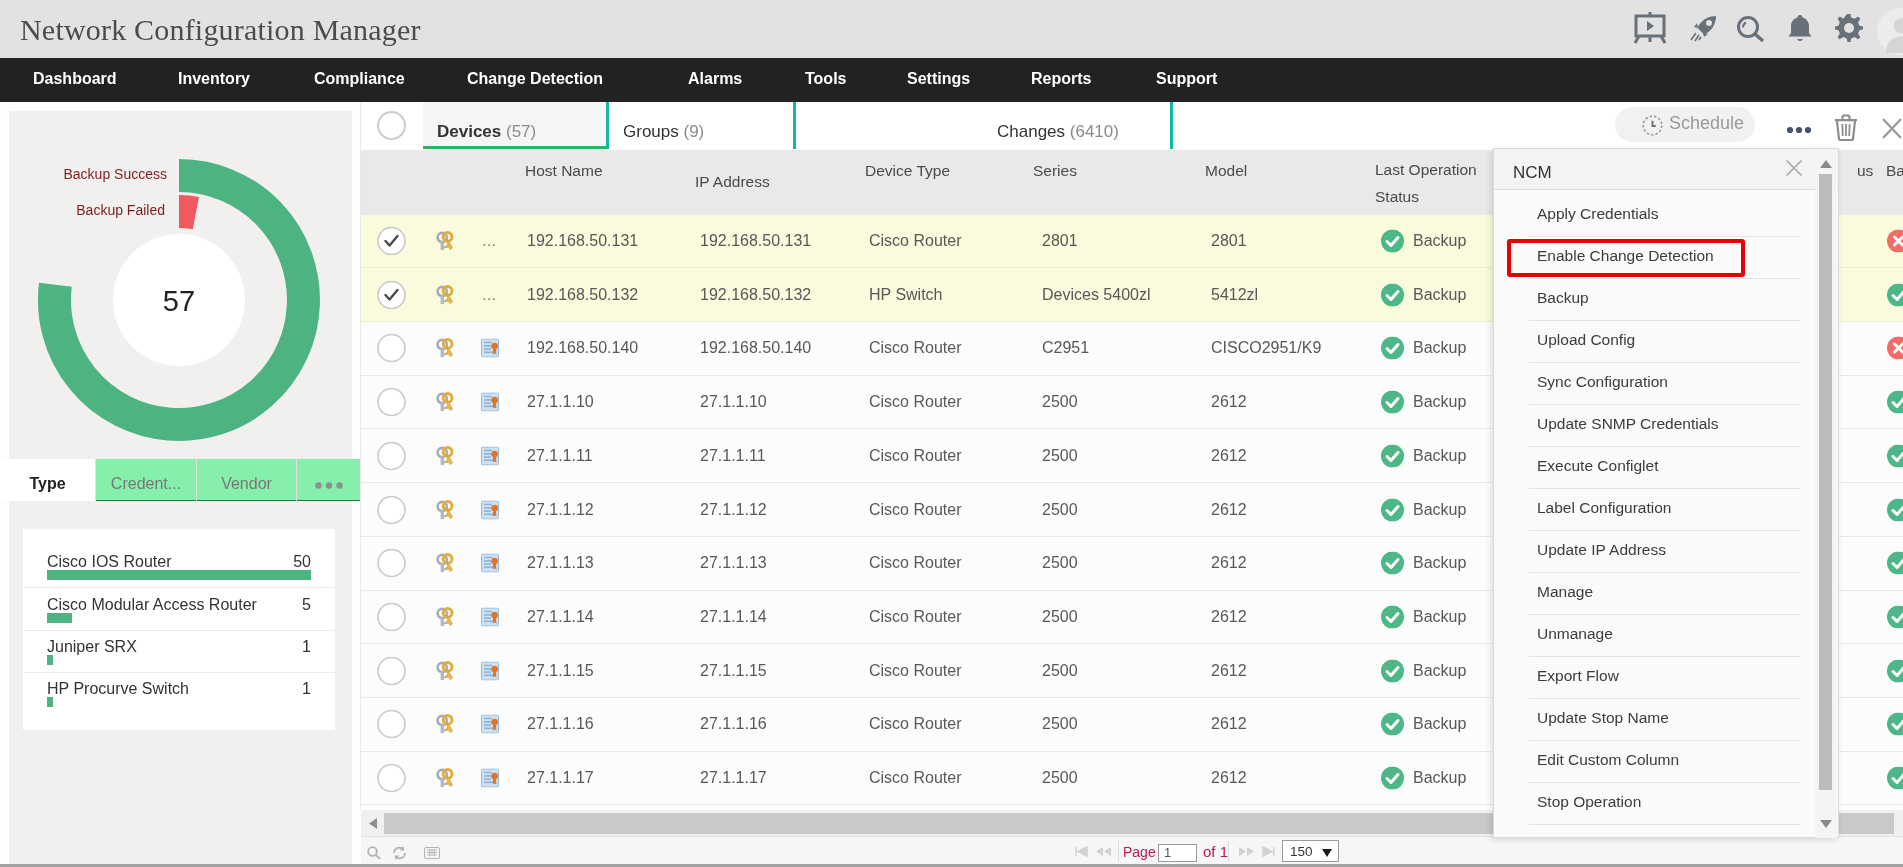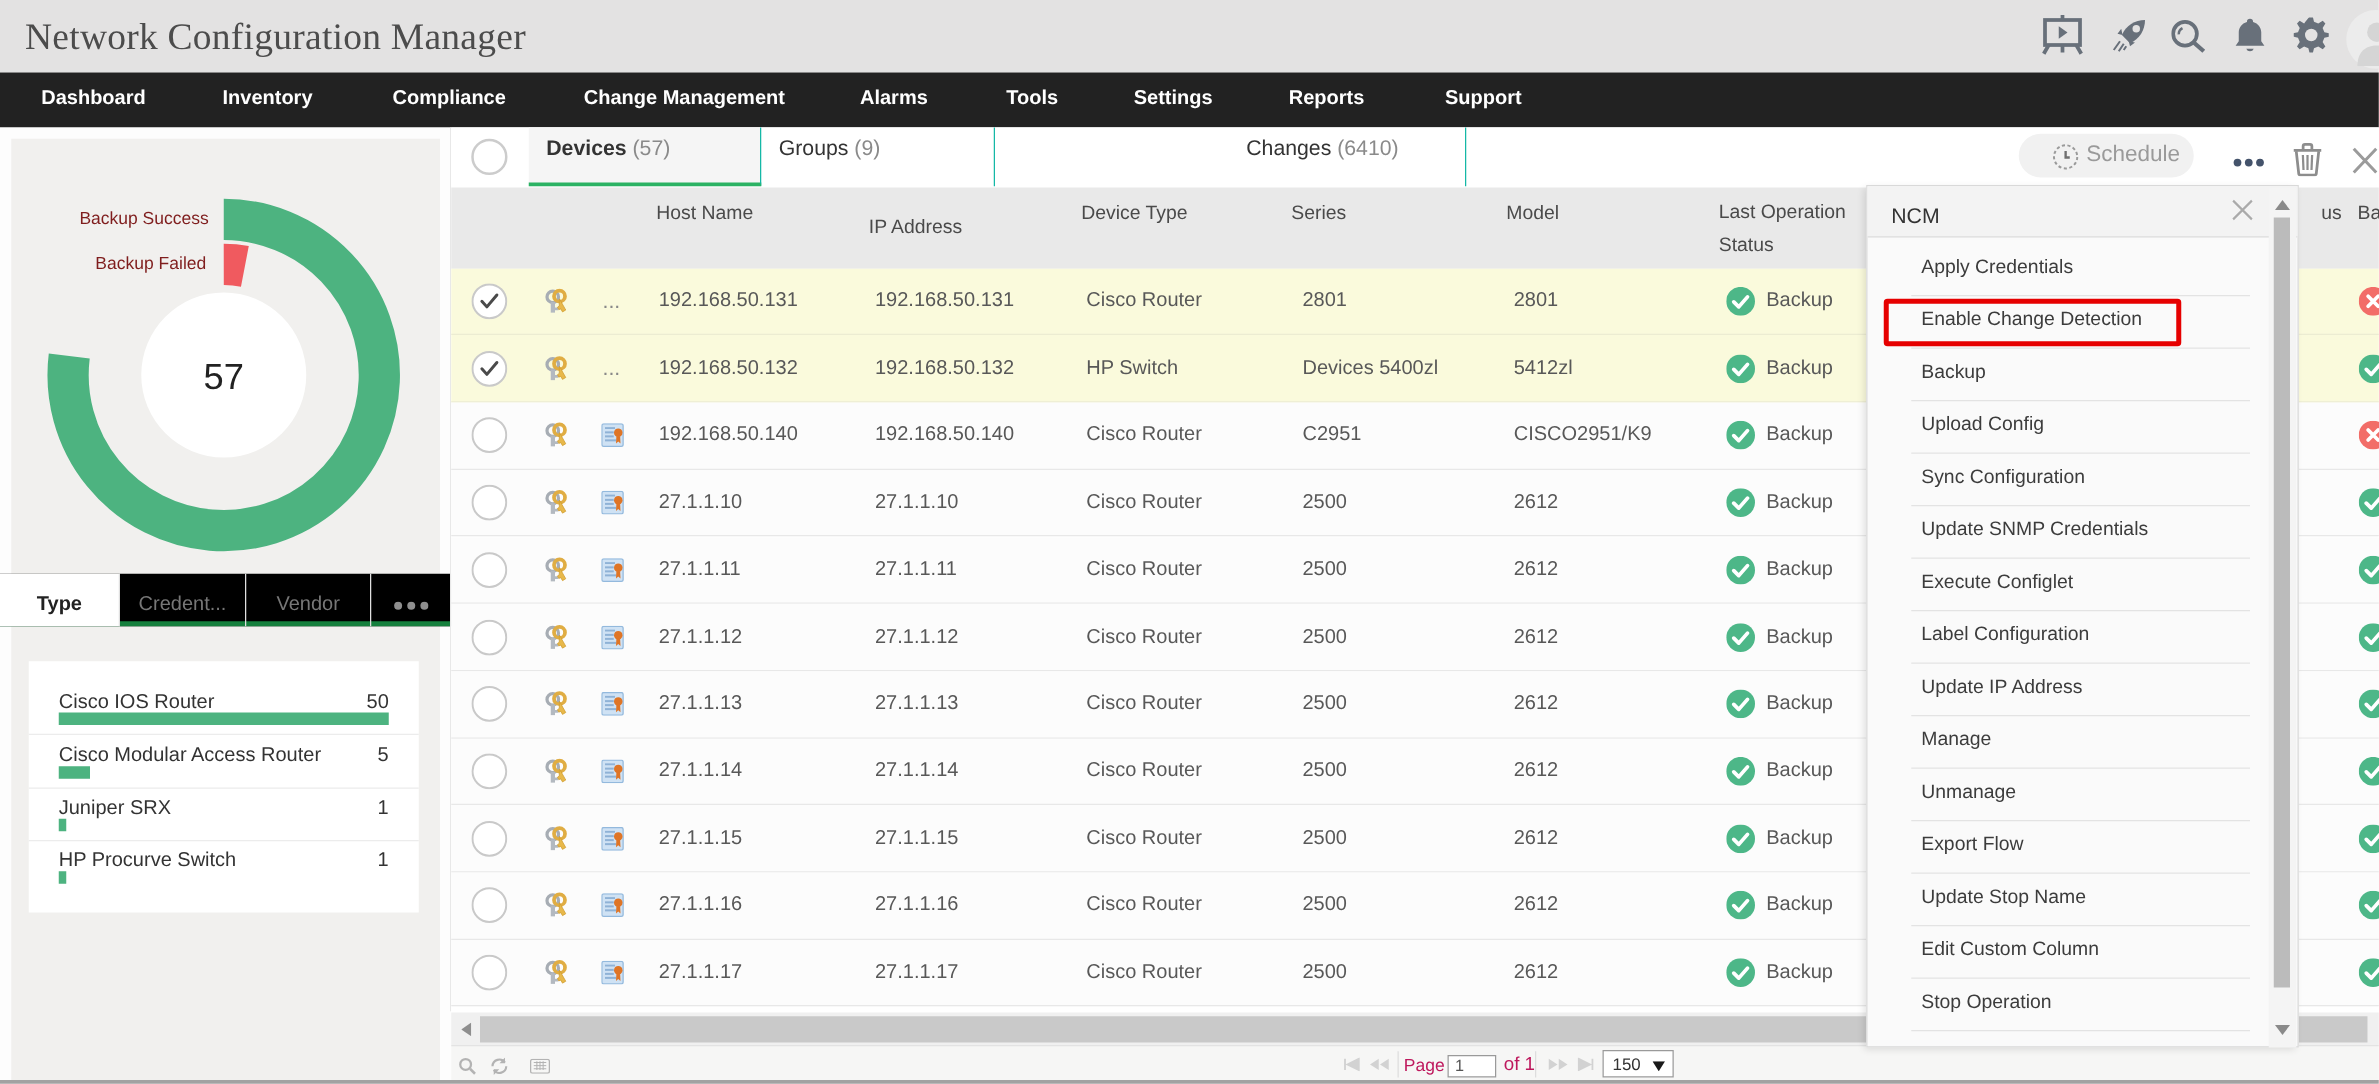--- a/index.html
+++ b/index.html
@@ -9,33 +9,33 @@
 #tophdr{position:absolute;left:0;top:0;width:1903px;height:58px;background:#e3e2e2}
 #title{position:absolute;left:20px;top:13px;font-family:"Liberation Serif",serif;font-size:30px;color:#4c4c4c;letter-spacing:.2px}
 
 #nav{position:absolute;left:0;top:58px;width:1903px;height:44px;background:#222}
 #nav span{position:absolute;top:12px;color:#fff;font-size:16px;font-weight:600}
 
 #sidebar{position:absolute;left:0;top:102px;width:361px;height:765px;background:#fdfdfd}
 #donutpanel{position:absolute;left:9px;top:9px;width:343px;height:753px;background:#f1f0ee}
 .dlabel{position:absolute;font-size:14px;color:#7f1d1d}
 
-#stabs{position:absolute;left:0;top:357px;width:361px;height:42px;background:#000000;border-bottom:4px solid #15803d}
+#stabs{position:absolute;left:0;top:357px;width:361px;height:42px;background:#86efac;border-bottom:1px solid #15803d}
 .stab{position:absolute;top:0;height:42px;line-height:49px;text-align:center;font-size:16px;color:#777;border-right:1px solid #e0e0e0}
 
 #typecard{position:absolute;left:23px;top:427px;width:312px;height:201px;background:#fff}
 .titem{position:absolute;left:24px;font-size:16px;color:#333}
 .tcount{position:absolute;font-size:16px;color:#333}
 .tbar{position:absolute;left:24px;height:10px;background:#4db380}
 .tline{position:absolute;left:0;width:312px;height:1px;background:#ececec}
 
 #main{position:absolute;left:361px;top:102px;width:1542px;height:765px;background:#fff}
 
 #mtabs{position:absolute;left:0;top:0;width:1542px;height:47px;background:#fff}
-.mtab{position:absolute;top:0;height:47px;border-right:1px solid #14b8a6;font-size:17px;color:#333;padding-top:7px;padding-left:14px;white-space:nowrap}
+.mtab{position:absolute;top:0;height:47px;border-right:3px solid #14b8a6;font-size:17px;color:#333;padding-top:20px;padding-left:14px;white-space:nowrap}
 .mtab .cnt{color:#8a8a8a}
 #tabdev{background:#f5f5f5;border-bottom:3px solid #2bb263;font-weight:700}
 #tabdev .cnt{font-weight:400}
 .circ{position:absolute;width:29px;height:29px;border:2px solid #ccc;border-radius:50%;background:#fff}
 
 #thead{position:absolute;left:0;top:47.5px;width:1542px;height:65px;background:#e9e9e9;font-size:15.5px;color:#4a4a4a}
 #thead span{position:absolute}
 
 .row{position:absolute;left:0;width:1542px;height:53.7px;background:#fcfcfc;border-bottom:1px solid #e8e8e8}
 .row.sel{background:#fafadc;border-bottom:1px solid #ececd2}
@@ -124,21 +124,21 @@
     <div style="position:absolute;left:1877px;top:8px;width:47px;height:47px;border-radius:50%;background:#ececec"></div>
     <svg style="position:absolute;left:1883px;top:14px" width="37" height="39" viewBox="0 0 38 40">
       <circle cx="19" cy="12" r="8" fill="#d5d5d5"></circle>
       <path d="M3 40 C3 28 10 23 19 23 C28 23 35 28 35 40 Z" fill="#d5d5d5"></path>
     </svg>
   </div>
   <div id="nav">
     <span style="left:33px">Dashboard</span>
     <span style="left:178px">Inventory</span>
     <span style="left:314px">Compliance</span>
-    <span style="left:467px">Change Management</span>
+    <span style="left:467px">Change Detection</span>
     <span style="left:688px">Alarms</span>
     <span style="left:805px">Tools</span>
     <span style="left:907px">Settings</span>
     <span style="left:1031px">Reports</span>
     <span style="left:1156px">Support</span>
   </div>
   <div id="sidebar">
     <div id="donutpanel"></div>
     <svg style="position:absolute;left:34px;top:53px" width="290" height="290" viewBox="0 0 290 290">
       <path d="M145 20.5 A124.5 124.5 0 1 1 21.4 129.8" fill="none" stroke="#4db380" stroke-width="33"></path>

